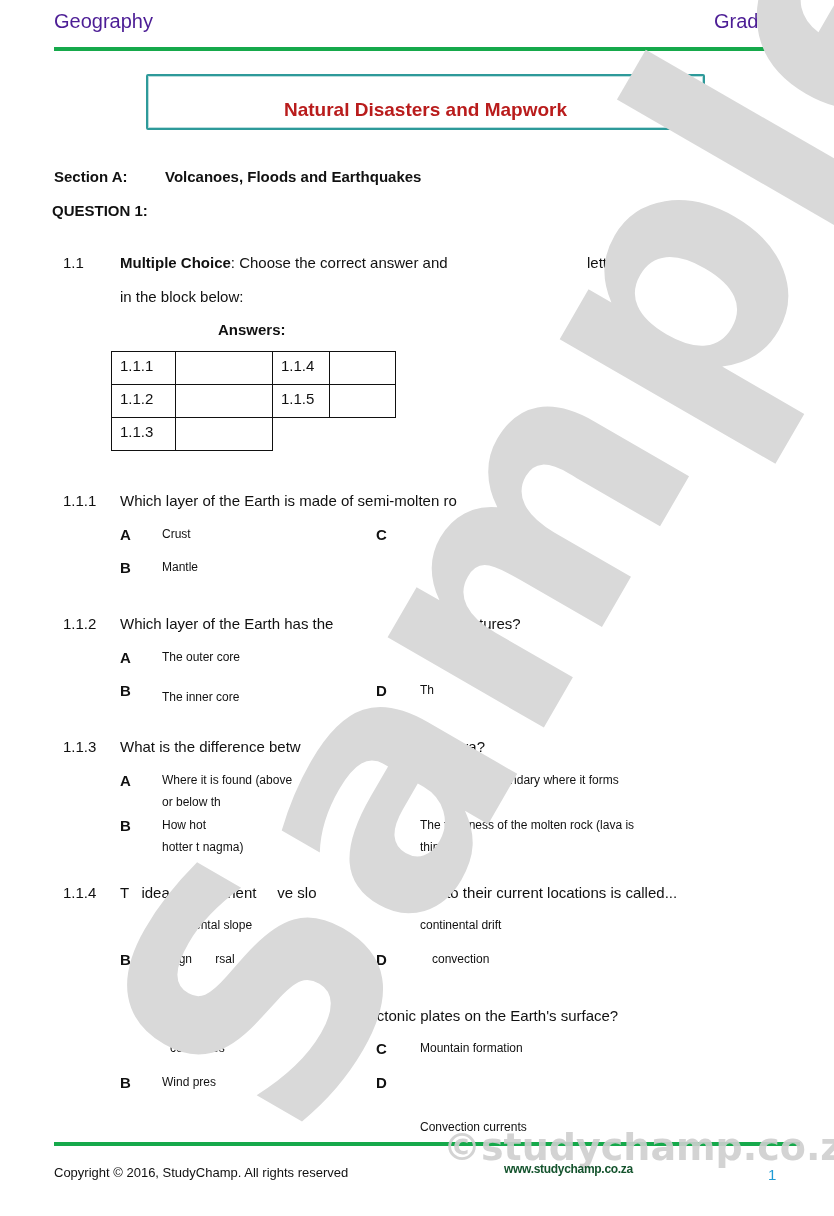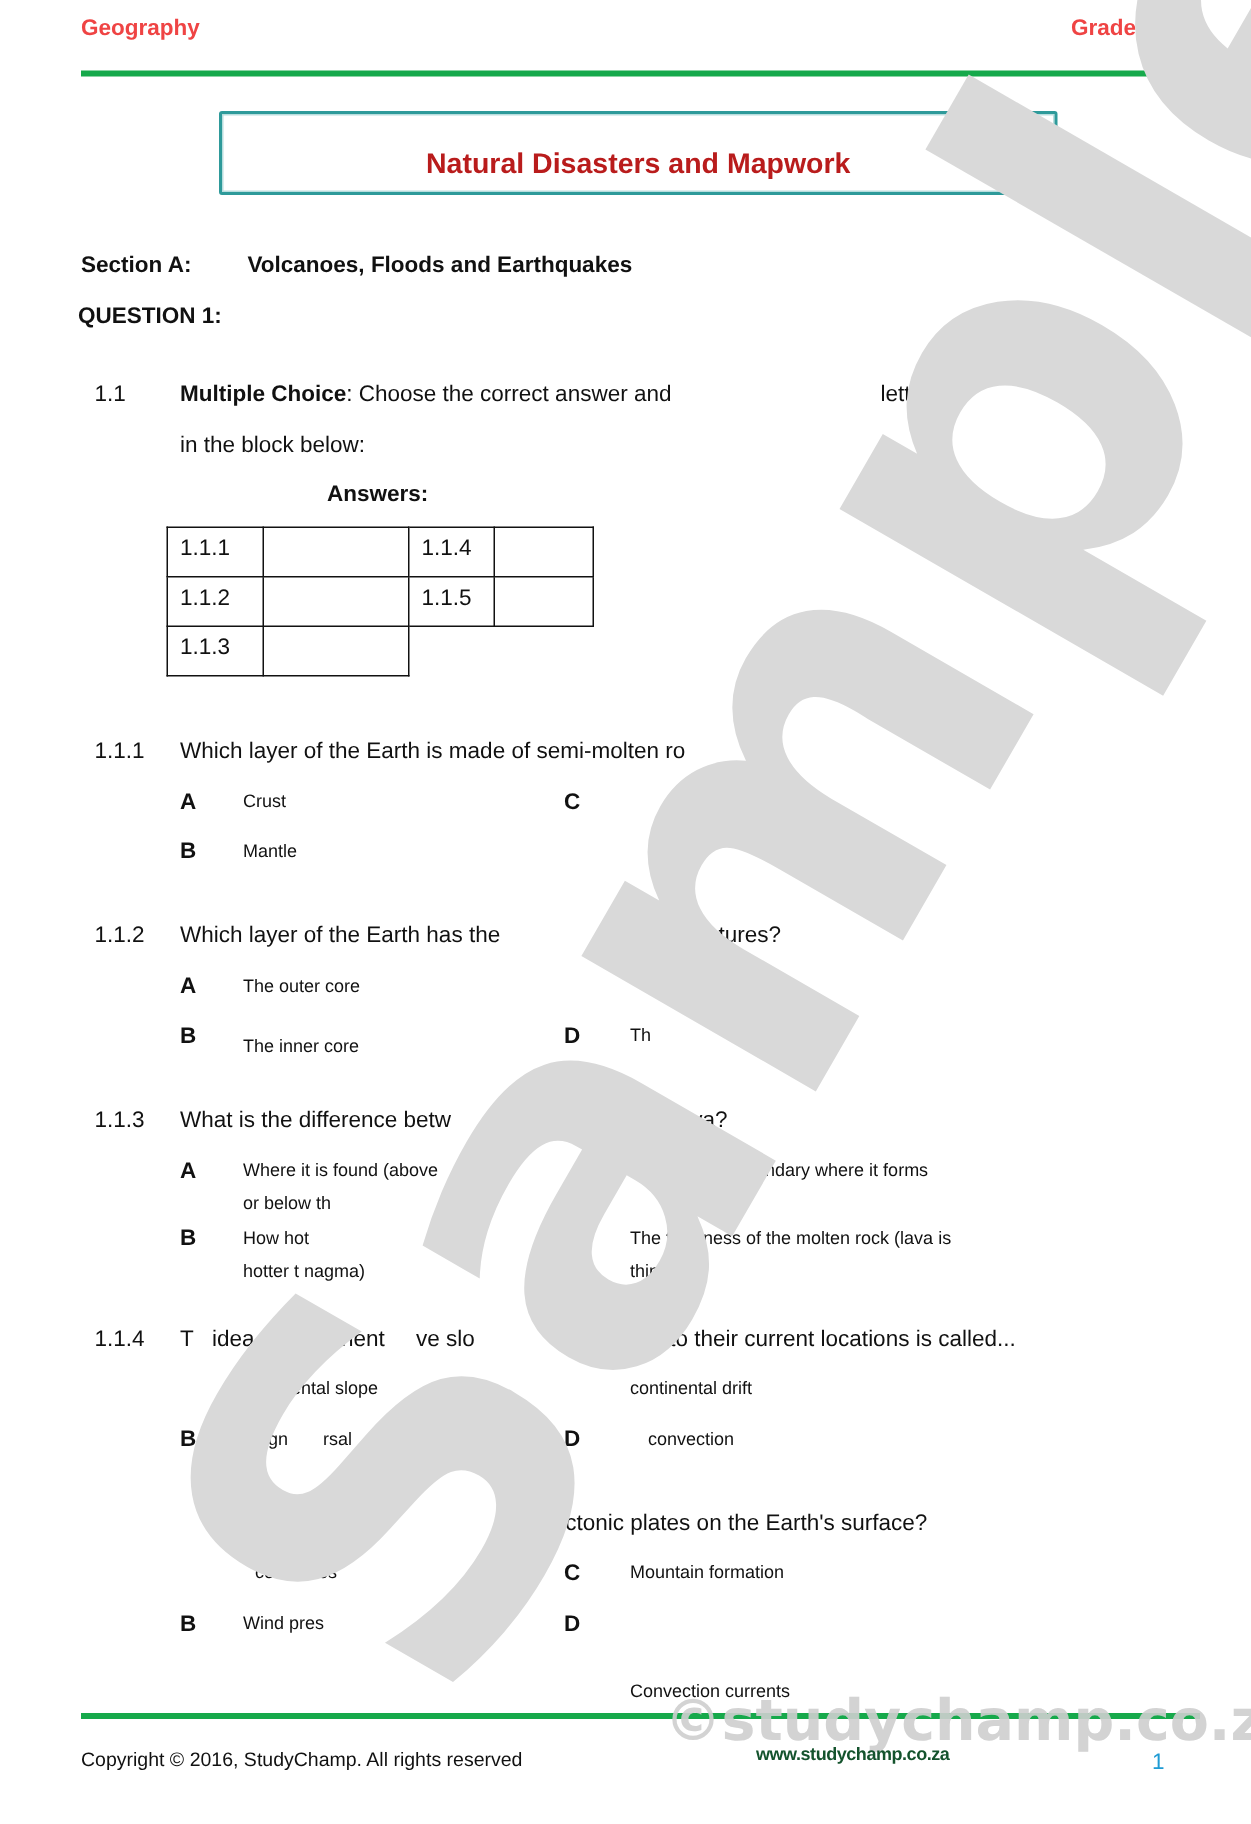--- a/index.html
+++ b/index.html
@@ -1,19 +1,19 @@
 <!DOCTYPE html>
 <html><head>
 <meta charset="utf-8">
 <style>
   html, body { margin:0; padding:0; background:#ffffff; }
   body { width:834px; height:1216px; position:relative; overflow:hidden;
          font-family:"Liberation Sans", sans-serif; color:#111; }
   .abs { position:absolute; }
-  .hdr { font-weight:bold; font-size:15px; color:#ef4444; top:10px; }
+  .hdr { font-weight:normal; font-size:20px; color:#4c1d95; top:10px; }
   .rule { background:#16a94b; height:4px; }
   .titlebox { left:146px; top:74px; width:555px; height:52px; border:2px solid #2e9a9a;
               border-radius:2px; box-shadow: inset 0 0 0 1px #b9dede;
               display:flex; align-items:center; justify-content:center; }
   .titlebox span { font-weight:bold; font-size:19px; color:#b91c1c;margin-top:15px; }
   .t15 { font-size:15px; line-height:18px; }
   .b { font-weight:bold; }
   table.ans { position:absolute; left:111px; top:351px; border-collapse:collapse; }
   table.ans td { border:1px solid #111; height:33px; padding:0 8px; font-size:15px; vertical-align:top; padding-top:5px; box-sizing:border-box; }
   .opt-letter { font-weight:bold; font-size:15px; }

